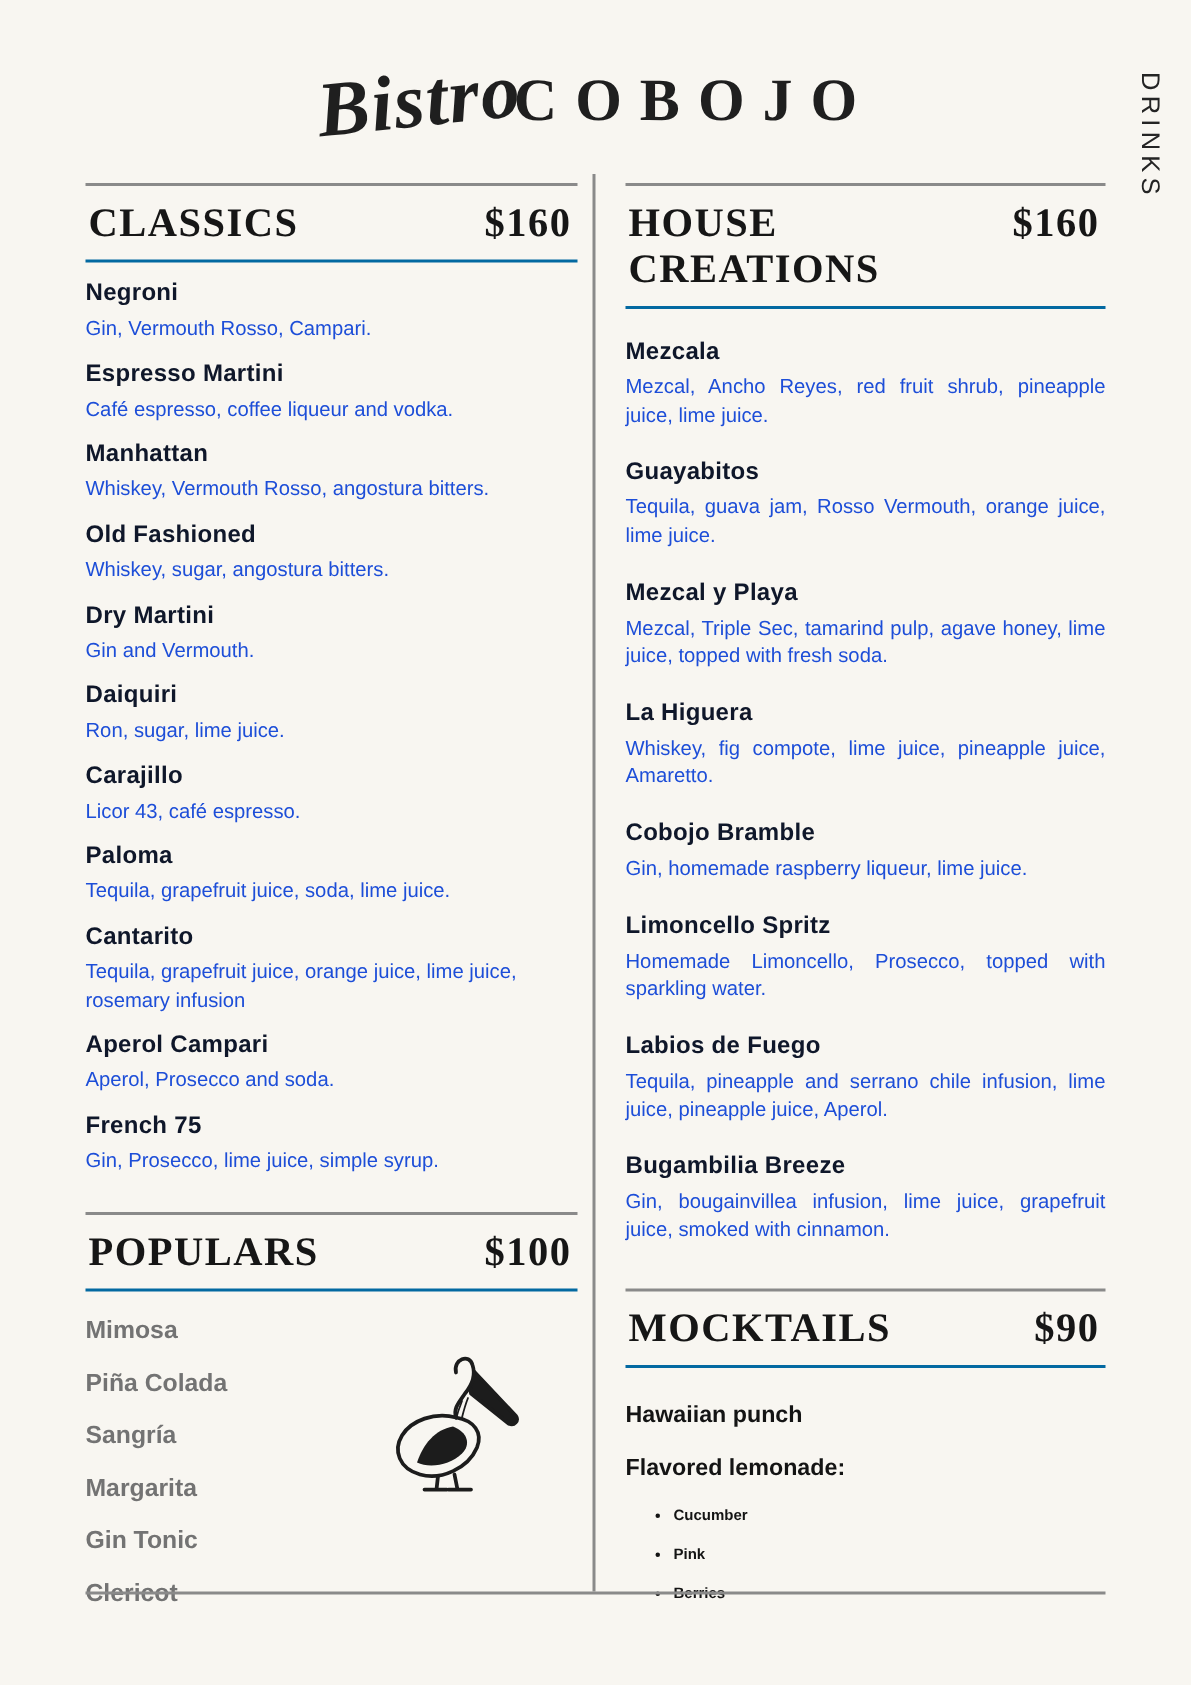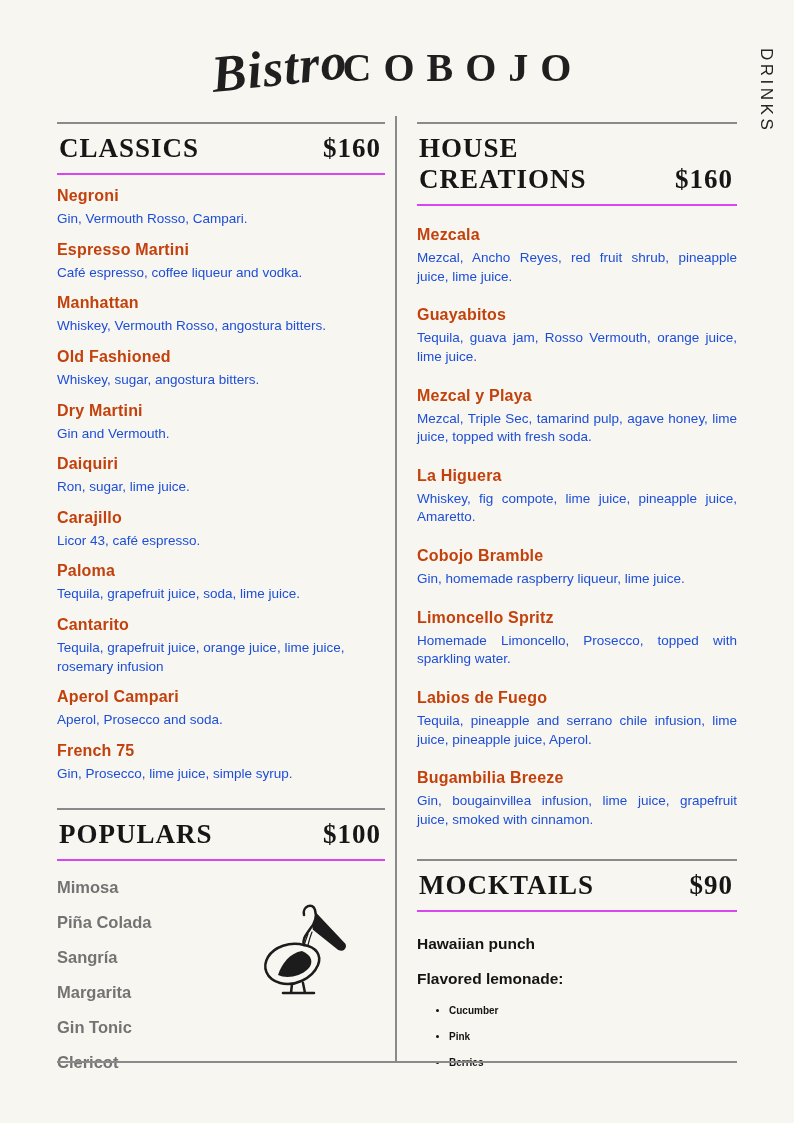--- a/index.html
+++ b/index.html
@@ -47,36 +47,36 @@
   .col-left  { width:328px; }
   .divider   { width:2px; background:#8a8a8a; margin-left:10px; }
   .col-right { flex:1; padding-left:20px; }
   .bottom-rule {
     position:absolute; left:57px; right:57px; top:1061px;
     border-top:2px solid #8a8a8a;
   }
   
   .sec-head {
     border-top:2px solid #8a8a8a;
-    border-bottom:2px solid #d946ef;
-    display:flex; justify-content:space-between; align-items:flex-end;
+    border-bottom:2px solid #0369a1;
+    display:flex; justify-content:space-between; align-items:flex-start;
     padding:9px 4px 9px 2px;
     margin-top:6px;
   }
   .sec-title, .sec-price {
     font-family:"Liberation Serif", serif;
     font-weight:700; font-size:27px; letter-spacing:1px;
     color:#161616;
   }
   
   .item { margin-top:11px; }
   .col-right .item { margin-top:19px; }
   .item-name {
     font-weight:700; font-size:16px; letter-spacing:0.2px;
-    line-height:20px; margin-bottom:4px; color:#c2410c;
+    line-height:20px; margin-bottom:4px; color:#0f172a;
   }
   .item-desc {
     font-size:13.5px; line-height:1.38; color:#1d4ed8;
   }
   .col-right .item-desc { text-align:justify; }
   
   .populars-list { margin-top:16px; }
   .plain-item {
     font-weight:700; font-size:16.5px; line-height:20px;
     margin-bottom:15px; color:#737373;

